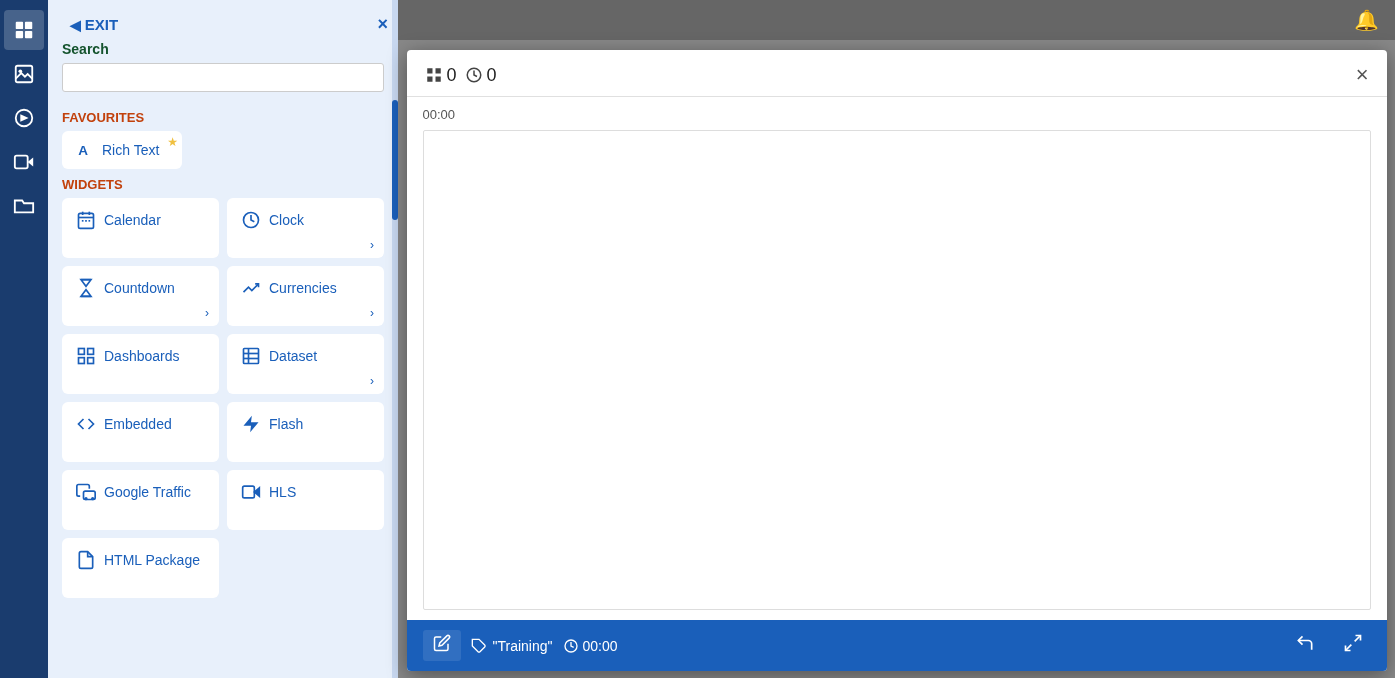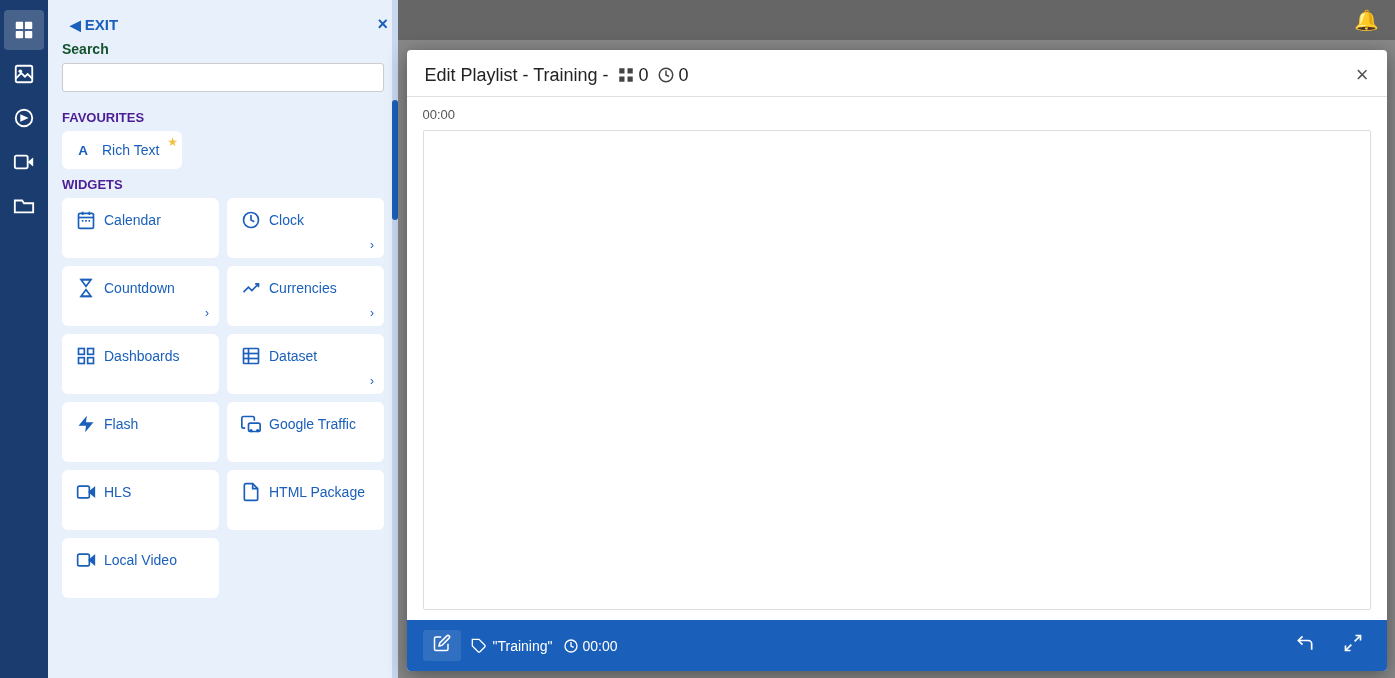--- a/index.html
+++ b/index.html
@@ -90,21 +90,21 @@
     .search-input {
       width: 100%;
       padding: 6px 8px;
       border: 1px solid #ccc;
       border-radius: 3px;
       background: white;
       font-size: 13px;
     }
 
     .section-label {
-      color: #4c1d95;
+      color: #c2410c;
       font-weight: bold;
       font-size: 13px;
       padding: 8px 14px 6px;
     }
 
     .favourites-section {
       padding: 0 14px;
     }
     .fav-item {
       background: white;
@@ -429,20 +429,29 @@
             <rect x="3" y="3" width="18" height="18" rx="1"></rect>
             <line x1="3" y1="9" x2="21" y2="9"></line>
               <line x1="3" y1="15" x2="21" y2="15"></line>
             <line x1="9" y1="3" x2="9" y2="21"></line>
           </svg>
           <span>Dataset</span>
         </div>
         <span class="widget-chevron">›</span>
       </div>
 
+      <div class="widget-item">
+        <div class="widget-item-top">
+          <svg width="20" height="20" viewBox="0 0 24 24" fill="none" stroke="#1a5fba" stroke-width="2">
+            <polyline points="9,18 3,12 9,6"></polyline>
+              <polyline points="15,6 21,12 15,18"></polyline>
+          </svg>
+          <span>Embedded</span>
+        </div>
+      </div>
 
       <div class="widget-item">
         <div class="widget-item-top">
           <svg width="20" height="20" viewBox="0 0 24 24" fill="#1a5fba">
             <polygon points="13,2 3,14 12,14 11,22 21,10 12,10"></polygon>
           </svg>
           <span>Flash</span>
         </div>
       </div>
 
@@ -471,49 +480,39 @@
       <div class="widget-item">
         <div class="widget-item-top">
           <svg width="20" height="20" viewBox="0 0 24 24" fill="none" stroke="#1a5fba" stroke-width="2">
             <path d="M14 2H6a2 2 0 0 0-2 2v16a2 2 0 0 0 2 2h12a2 2 0 0 0 2-2V8z"></path>
             <polyline points="14,2 14,8 20,8"></polyline>
           </svg>
           <span>HTML Package</span>
         </div>
       </div>
 
-      <div class="widget-item">
-        <div class="widget-item-top">
-          <svg width="20" height="20" viewBox="0 0 24 24" fill="none" stroke="#1a5fba" stroke-width="2">
-            <rect x="2" y="5" width="14" height="14" rx="2"></rect>
-            <polygon points="22,7 16,12 22,17" fill="#1a5fba"></polygon>
-          </svg>
-          <span>Local Video</span>
-        </div>
-      </div>
 
     </div>
   </div>
 </div>
 
 <div class="main-area">
 
   <div class="main-topbar">
     <span class="bell-icon">🔔</span>
   </div>
 
   <div style="position:absolute; top:155px; right:120px; color:white; font-size:13px;">sync</div>
   <div style="position:absolute; top:255px; right:120px; color:white; font-size:13px;">test</div>
 
   <div class="modal-overlay">
     <div class="modal">
 
       <div class="modal-header">
         <div class="modal-title">
-          <span>Edit Playlist - Training -</span>
           <span style="display:inline-flex; align-items:center; gap:4px;">
             <svg width="18" height="18" viewBox="0 0 24 24" fill="#444">
               <rect x="3" y="3" width="7" height="7"></rect>
                 <rect x="14" y="3" width="7" height="7"></rect>
               <rect x="3" y="14" width="7" height="7"></rect>
                 <rect x="14" y="14" width="7" height="7"></rect>
             </svg>
             <span>0</span>
           </span>
           <span style="display:inline-flex; align-items:center; gap:4px;">

